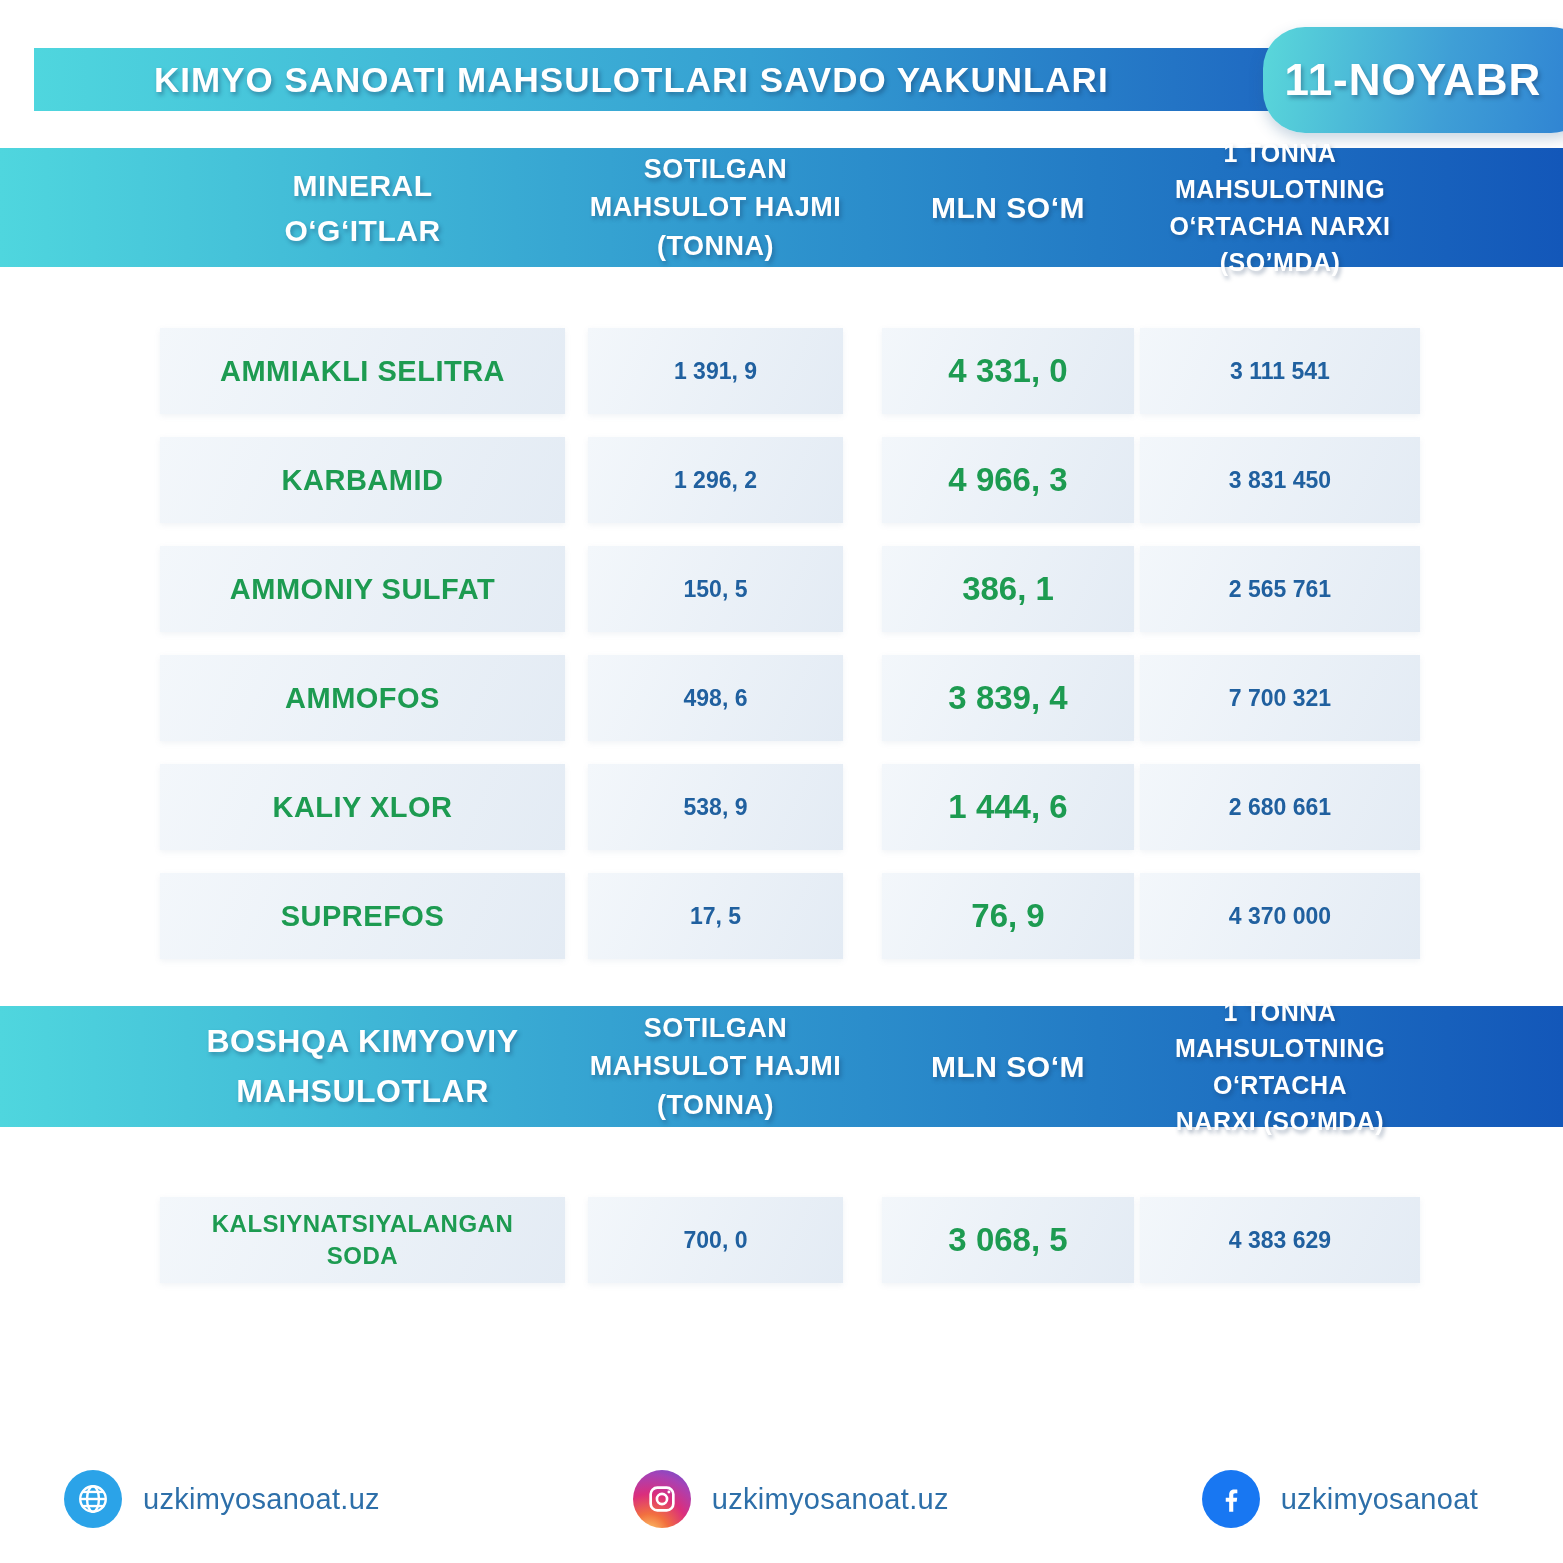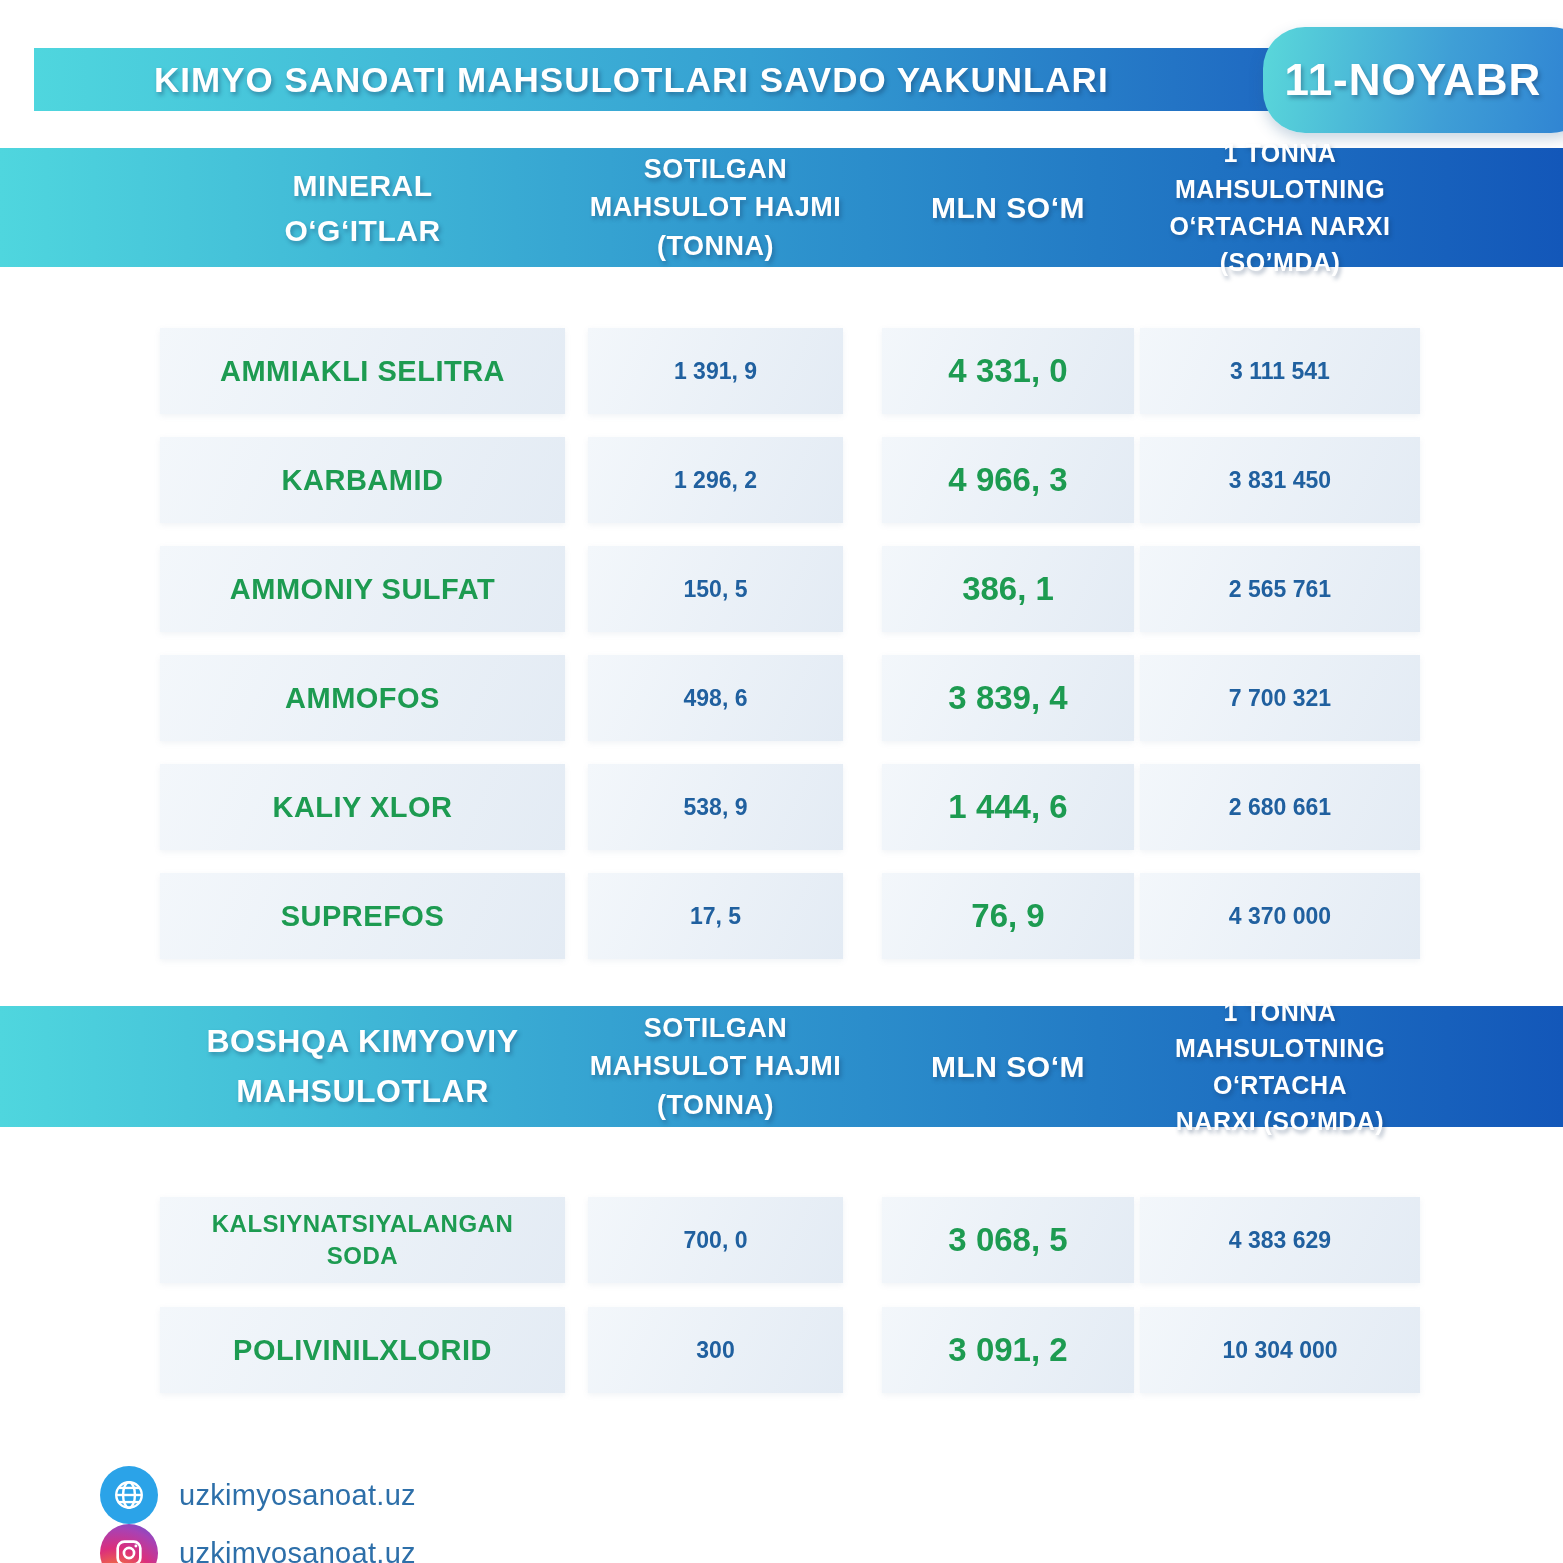--- a/index.html
+++ b/index.html
@@ -55,22 +55,22 @@
   .name.small{font-size:24px;line-height:1.35;}
   .nblue{color:#20609f;font-size:23px;font-weight:700;}
   .ngreen{color:#1d9b51;font-size:33px;font-weight:700;}
 
   .r1{top:328px;} .r2{top:437px;} .r3{top:546px;}
   .r4{top:655px;} .r5{top:764px;} .r6{top:873px;}
   .r7{top:1197px;} .r8{top:1307px;}
 
   
   .footer{position:absolute;top:1466px;left:0;width:100%;height:66px;
-    padding:0 85px 0 100px;box-sizing:border-box;
-    display:flex;justify-content:space-between;align-items:flex-start;flex-direction:column;}
+    padding:0 85px 0 64px;box-sizing:border-box;
+    display:flex;justify-content:space-between;align-items:center;}
   .fitem{display:flex;align-items:center;gap:21px;}
   .ficon{width:58px;height:58px;border-radius:50%;
     display:flex;align-items:center;justify-content:center;flex:0 0 auto;}
   .ficon svg{display:block;}
   .globe-bg{background:#2ba3e8;}
   .tg-bg{background:#35abe2;}
   .ig-bg{background:radial-gradient(circle at 28% 110%, #fdd36f 0%, #f2703f 26%, #db2e7c 52%, #a742b5 78%, #5a55d6 100%);}
   .fb-bg{background:#1877f2;}
   .flabel{color:#2d6fa9;font-size:29px;font-weight:500;letter-spacing:.3px;}
 </style>
@@ -145,26 +145,20 @@
 NARXI (SO’MDA)</div>
   </div>
 
   <div class="row r7">
     <div class="cell c1 name small">KALSIYNATSIYALANGAN
 SODA</div>
     <div class="cell c2 nblue">700, 0</div>
     <div class="cell c3 ngreen">3 068, 5</div>
     <div class="cell c4 nblue">4 383 629</div>
   </div>
-  <div class="row r8">
-    <div class="cell c1 name">POLIVINILXLORID</div>
-    <div class="cell c2 nblue">300</div>
-    <div class="cell c3 ngreen">3 091, 2</div>
-    <div class="cell c4 nblue">10 304 000</div>
-  </div>
 
   <div class="footer">
 
     <div class="fitem">
       <span class="ficon globe-bg">
         <svg width="34" height="34" viewBox="0 0 24 24" fill="none" stroke="#ffffff" stroke-width="1.7">
           <circle cx="12" cy="12" r="9"></circle>
           <ellipse cx="12" cy="12" rx="4.2" ry="9"></ellipse>
           <line x1="3" y1="12" x2="21" y2="12"></line>
           <line x1="4.6" y1="7" x2="19.4" y2="7"></line>

